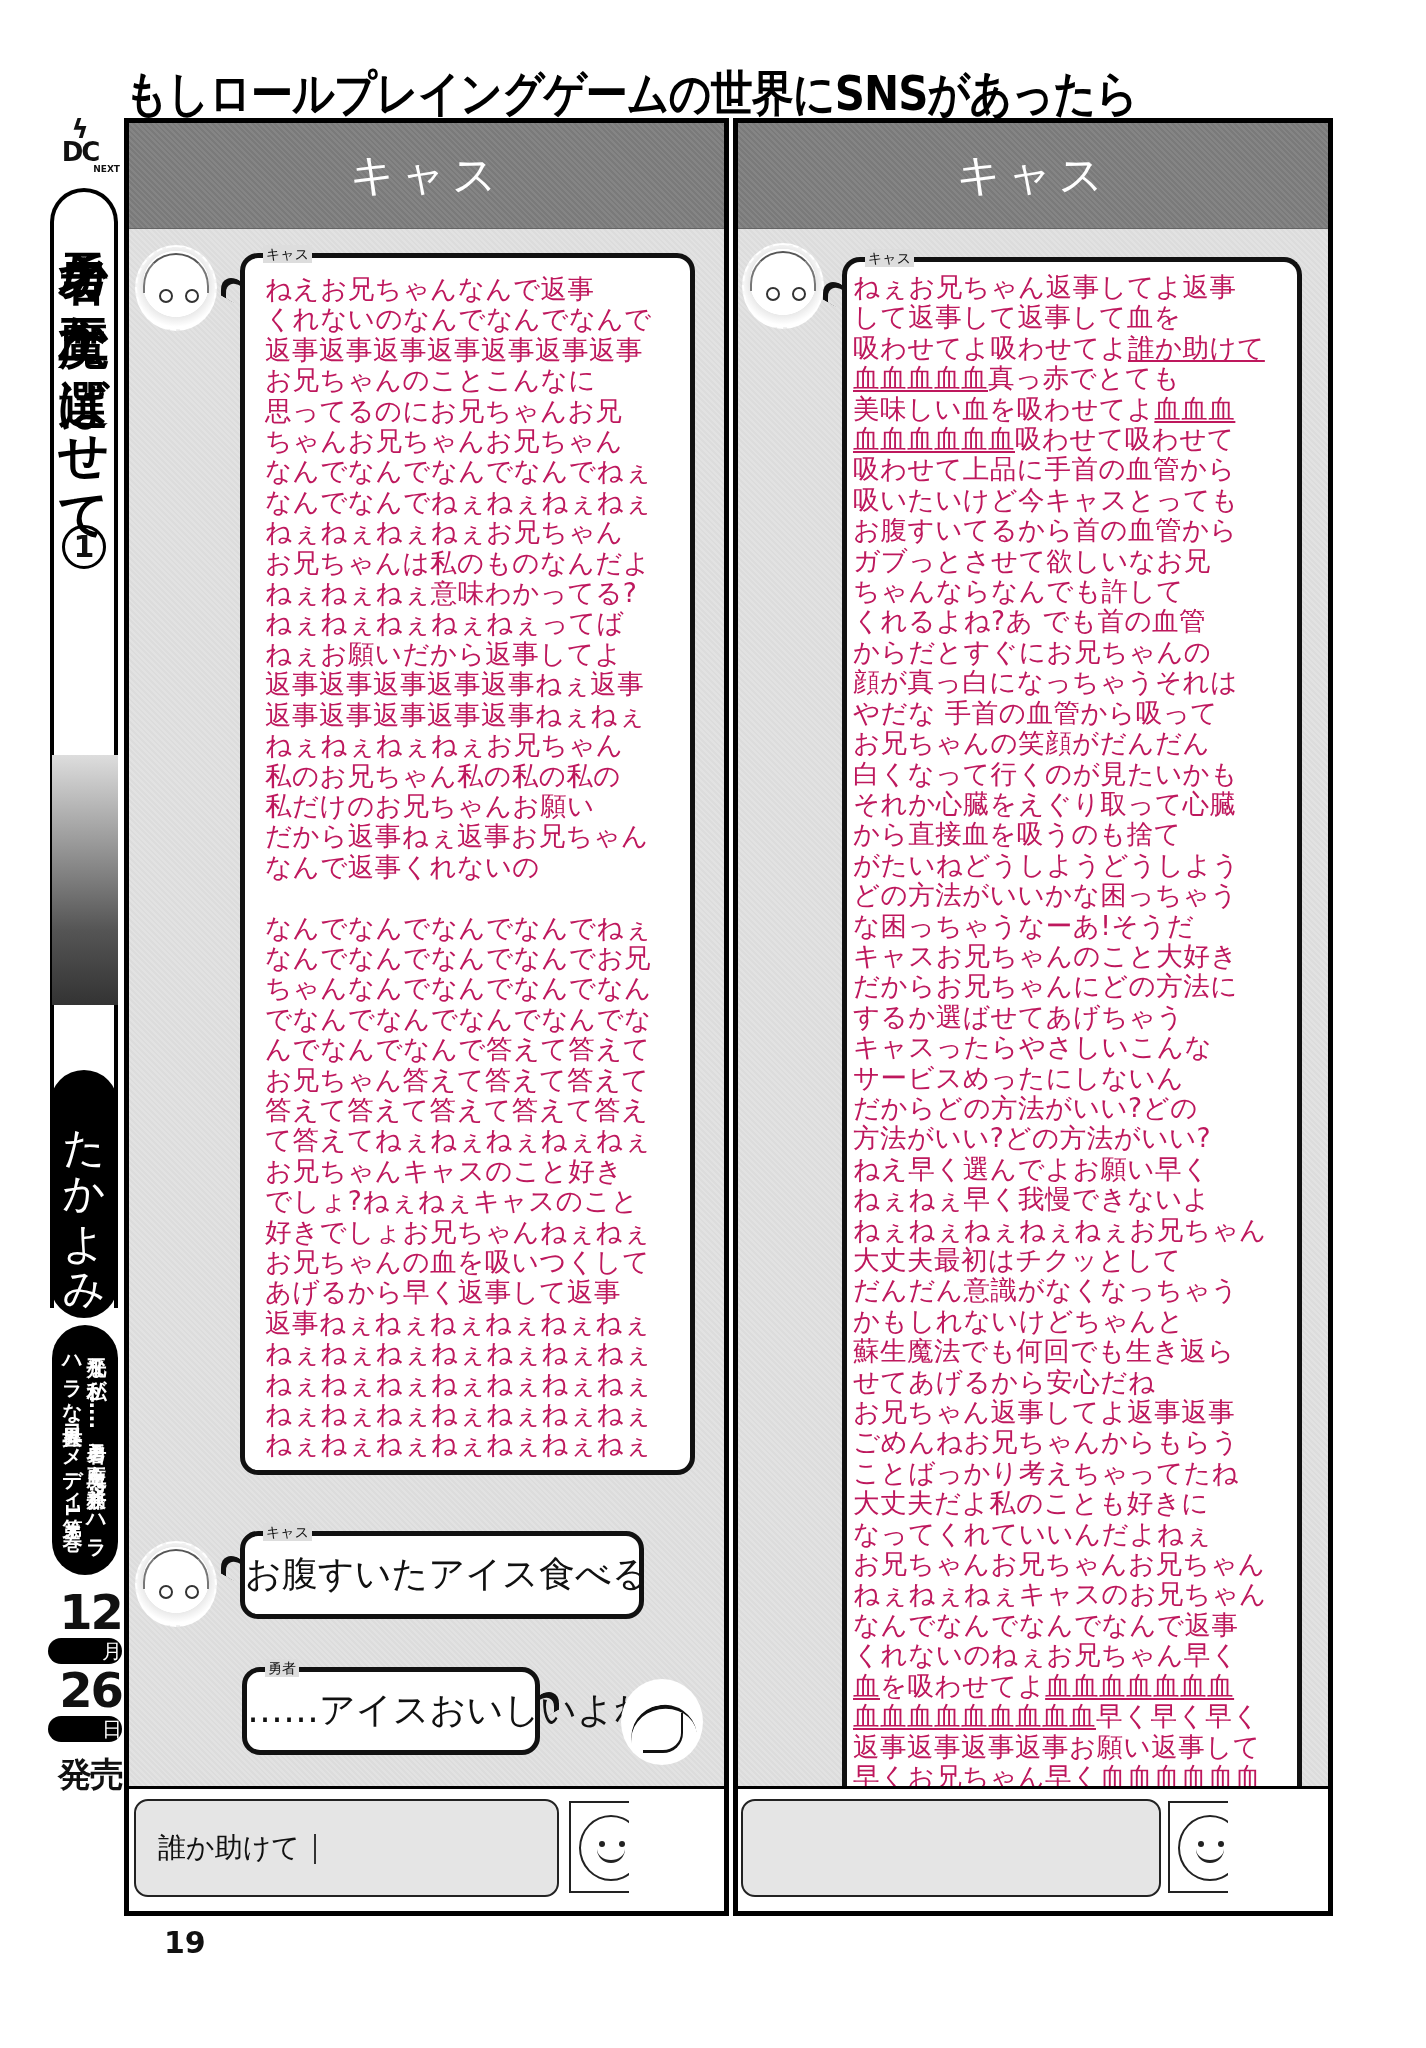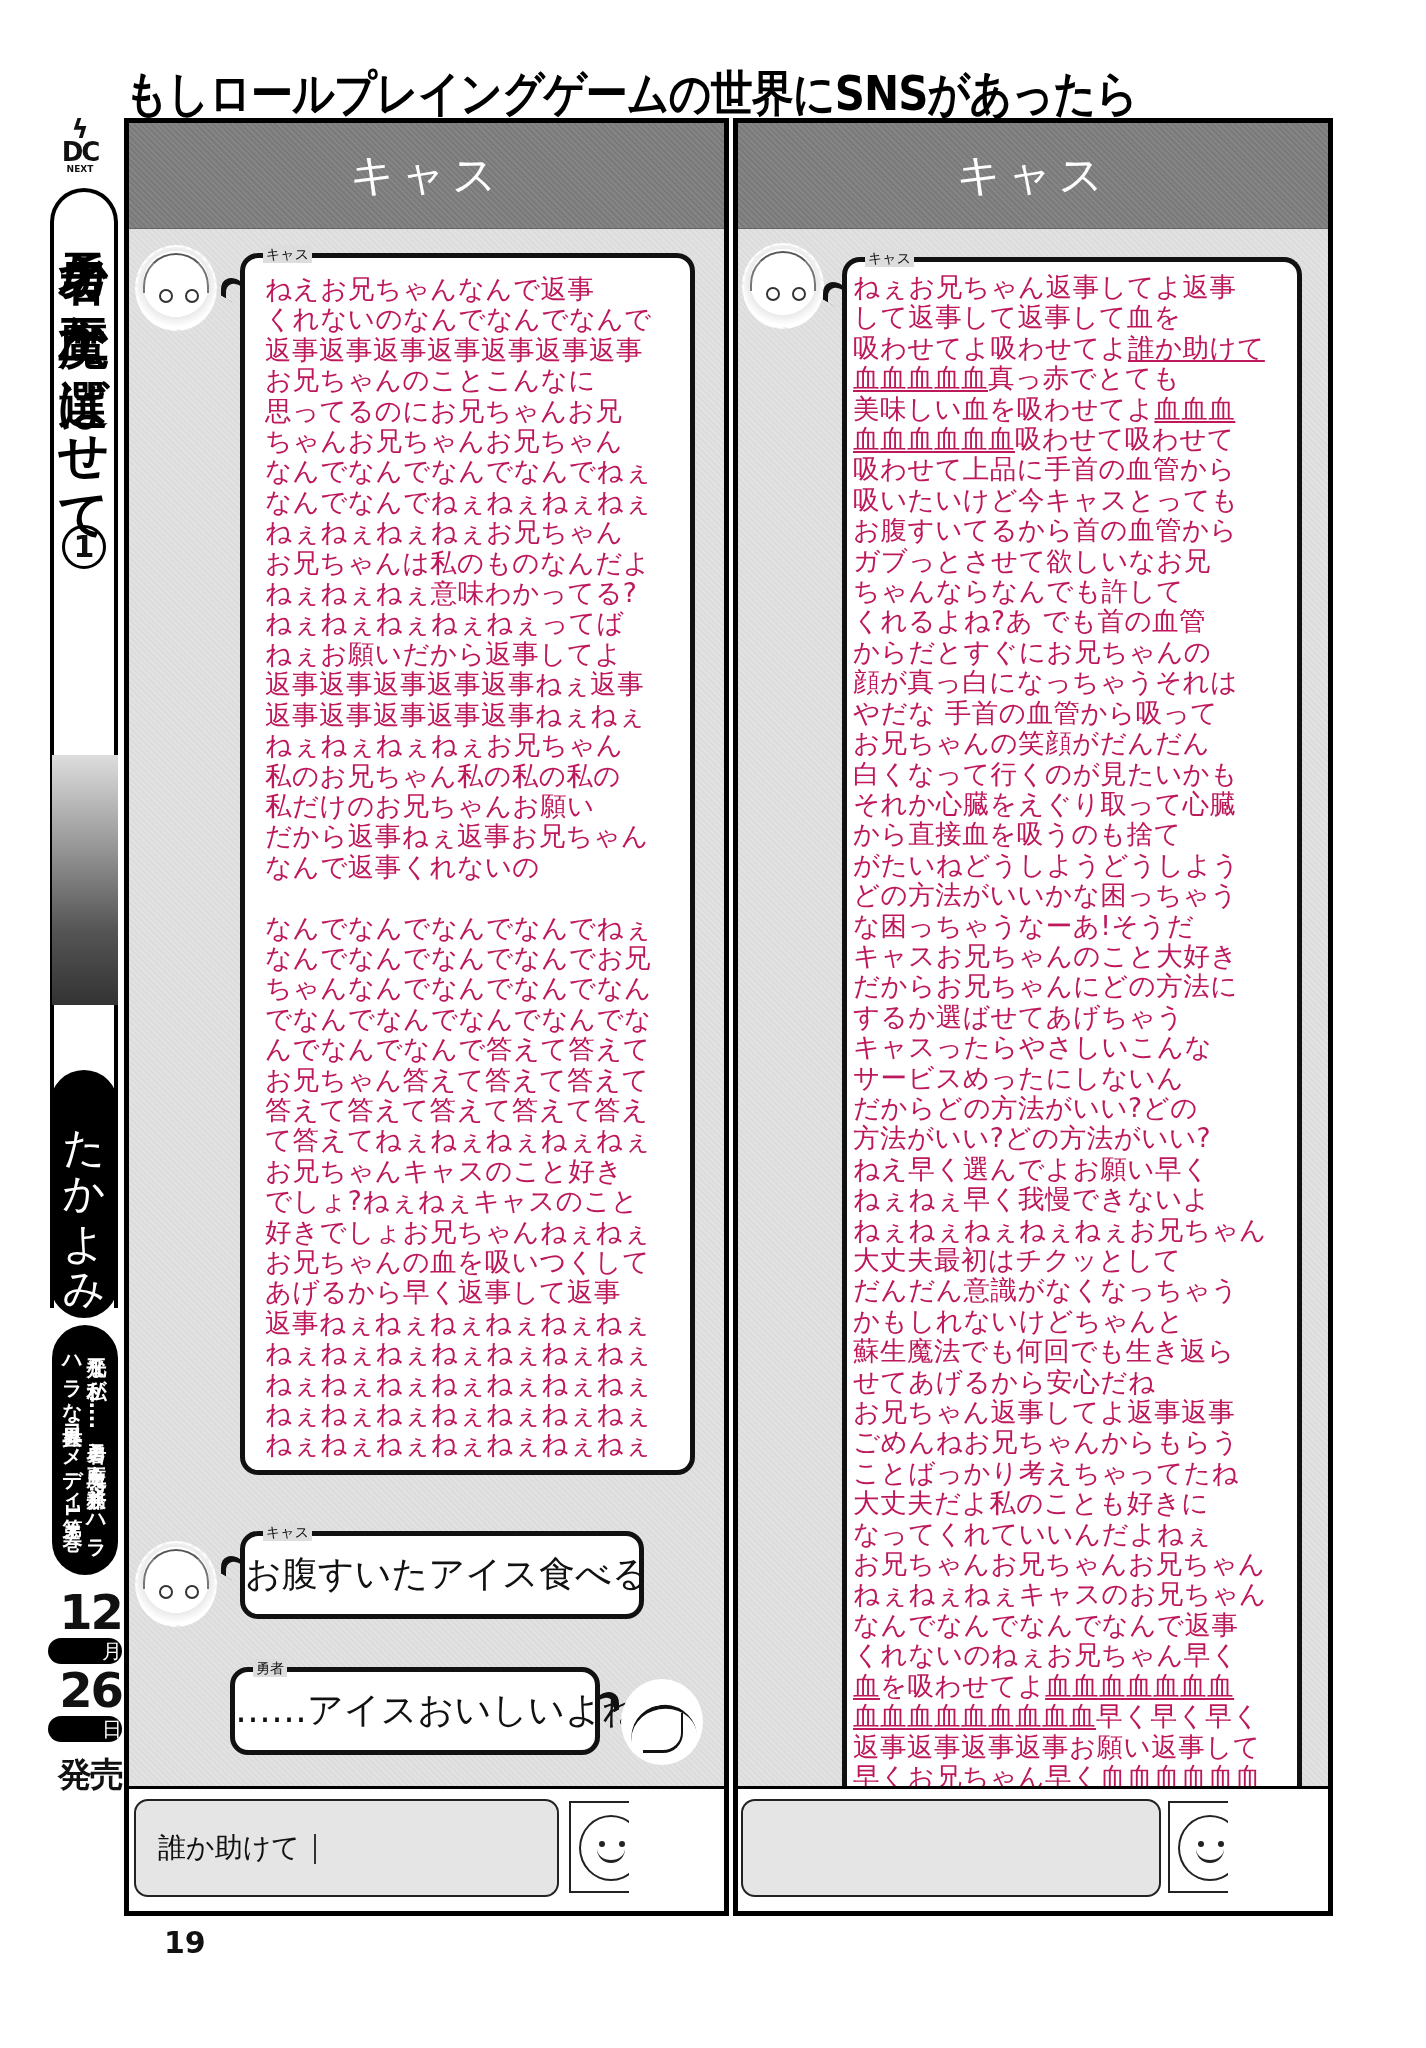--- a/index.html
+++ b/index.html
@@ -10,21 +10,21 @@
     position: absolute; left: 125px; top: 62px; width: 810px; height: 56px;
     font-family: "DejaVu Sans", sans-serif; font-weight: bold; font-size: 42px;
     letter-spacing: -1px; line-height: 56px; white-space: nowrap; color: #000;
     transform: scaleY(1.15); transform-origin: top left;
   }
 
   
   .strip-logo { position: absolute; left: 40px; top: 118px; width: 80px; text-align: center; }
   .strip-logo .bolt { font-size: 26px; line-height: 22px; font-weight: bold; }
   .strip-logo .dc { font-size: 26px; font-weight: 900; line-height: 24px; letter-spacing: -2px; }
-  .strip-logo .next { font-size: 9px; font-weight: bold; line-height: 10px; }
+  .strip-logo .next { font-size: 9px; font-weight: bold; line-height: 10px; text-align: right; }
   .strip-series {
     position: absolute; left: 50px; top: 188px; width: 68px; height: 1120px;
     border: 4px solid #000; border-radius: 34px 34px 0 0; border-bottom: none; overflow: hidden;
   }
   .strip-series .vt {
     writing-mode: vertical-rl; font-weight: bold; font-size: 50px; line-height: 60px;
     margin: 22px auto 0; color: #000; letter-spacing: 2px;
   }
   .strip-series .vol {
     display: block; width: 44px; height: 44px; border: 3px solid #000; border-radius: 50%;
@@ -235,21 +235,21 @@
     <div class="avatar" style="left:6px;top:1312px;">
       <div class="hair"></div>
       <div class="eyes"></div>
     </div>
     <div class="bubble" style="left:111px;top:1302px;width:404px;height:88px;">
       <span class="sender">キャス</span>
       <div class="tail-l"></div>
       <div class="single">お腹すいたアイス食べる</div>
     </div>
 
-    <div class="bubble" style="left:101px;top:1438px;width:370px;height:88px;">
+    <div class="bubble" style="left:113px;top:1438px;width:298px;height:88px;">
       <span class="sender">勇者</span>
       <div class="tail-r"></div>
       <div class="single">……アイスおいしいよね</div>
     </div>
     <div class="avatar hero" style="left:492px;top:1450px;">
       <div class="hair"></div>
       <div class="face"></div>
     </div>
   </div>
   <div class="input-bar">

